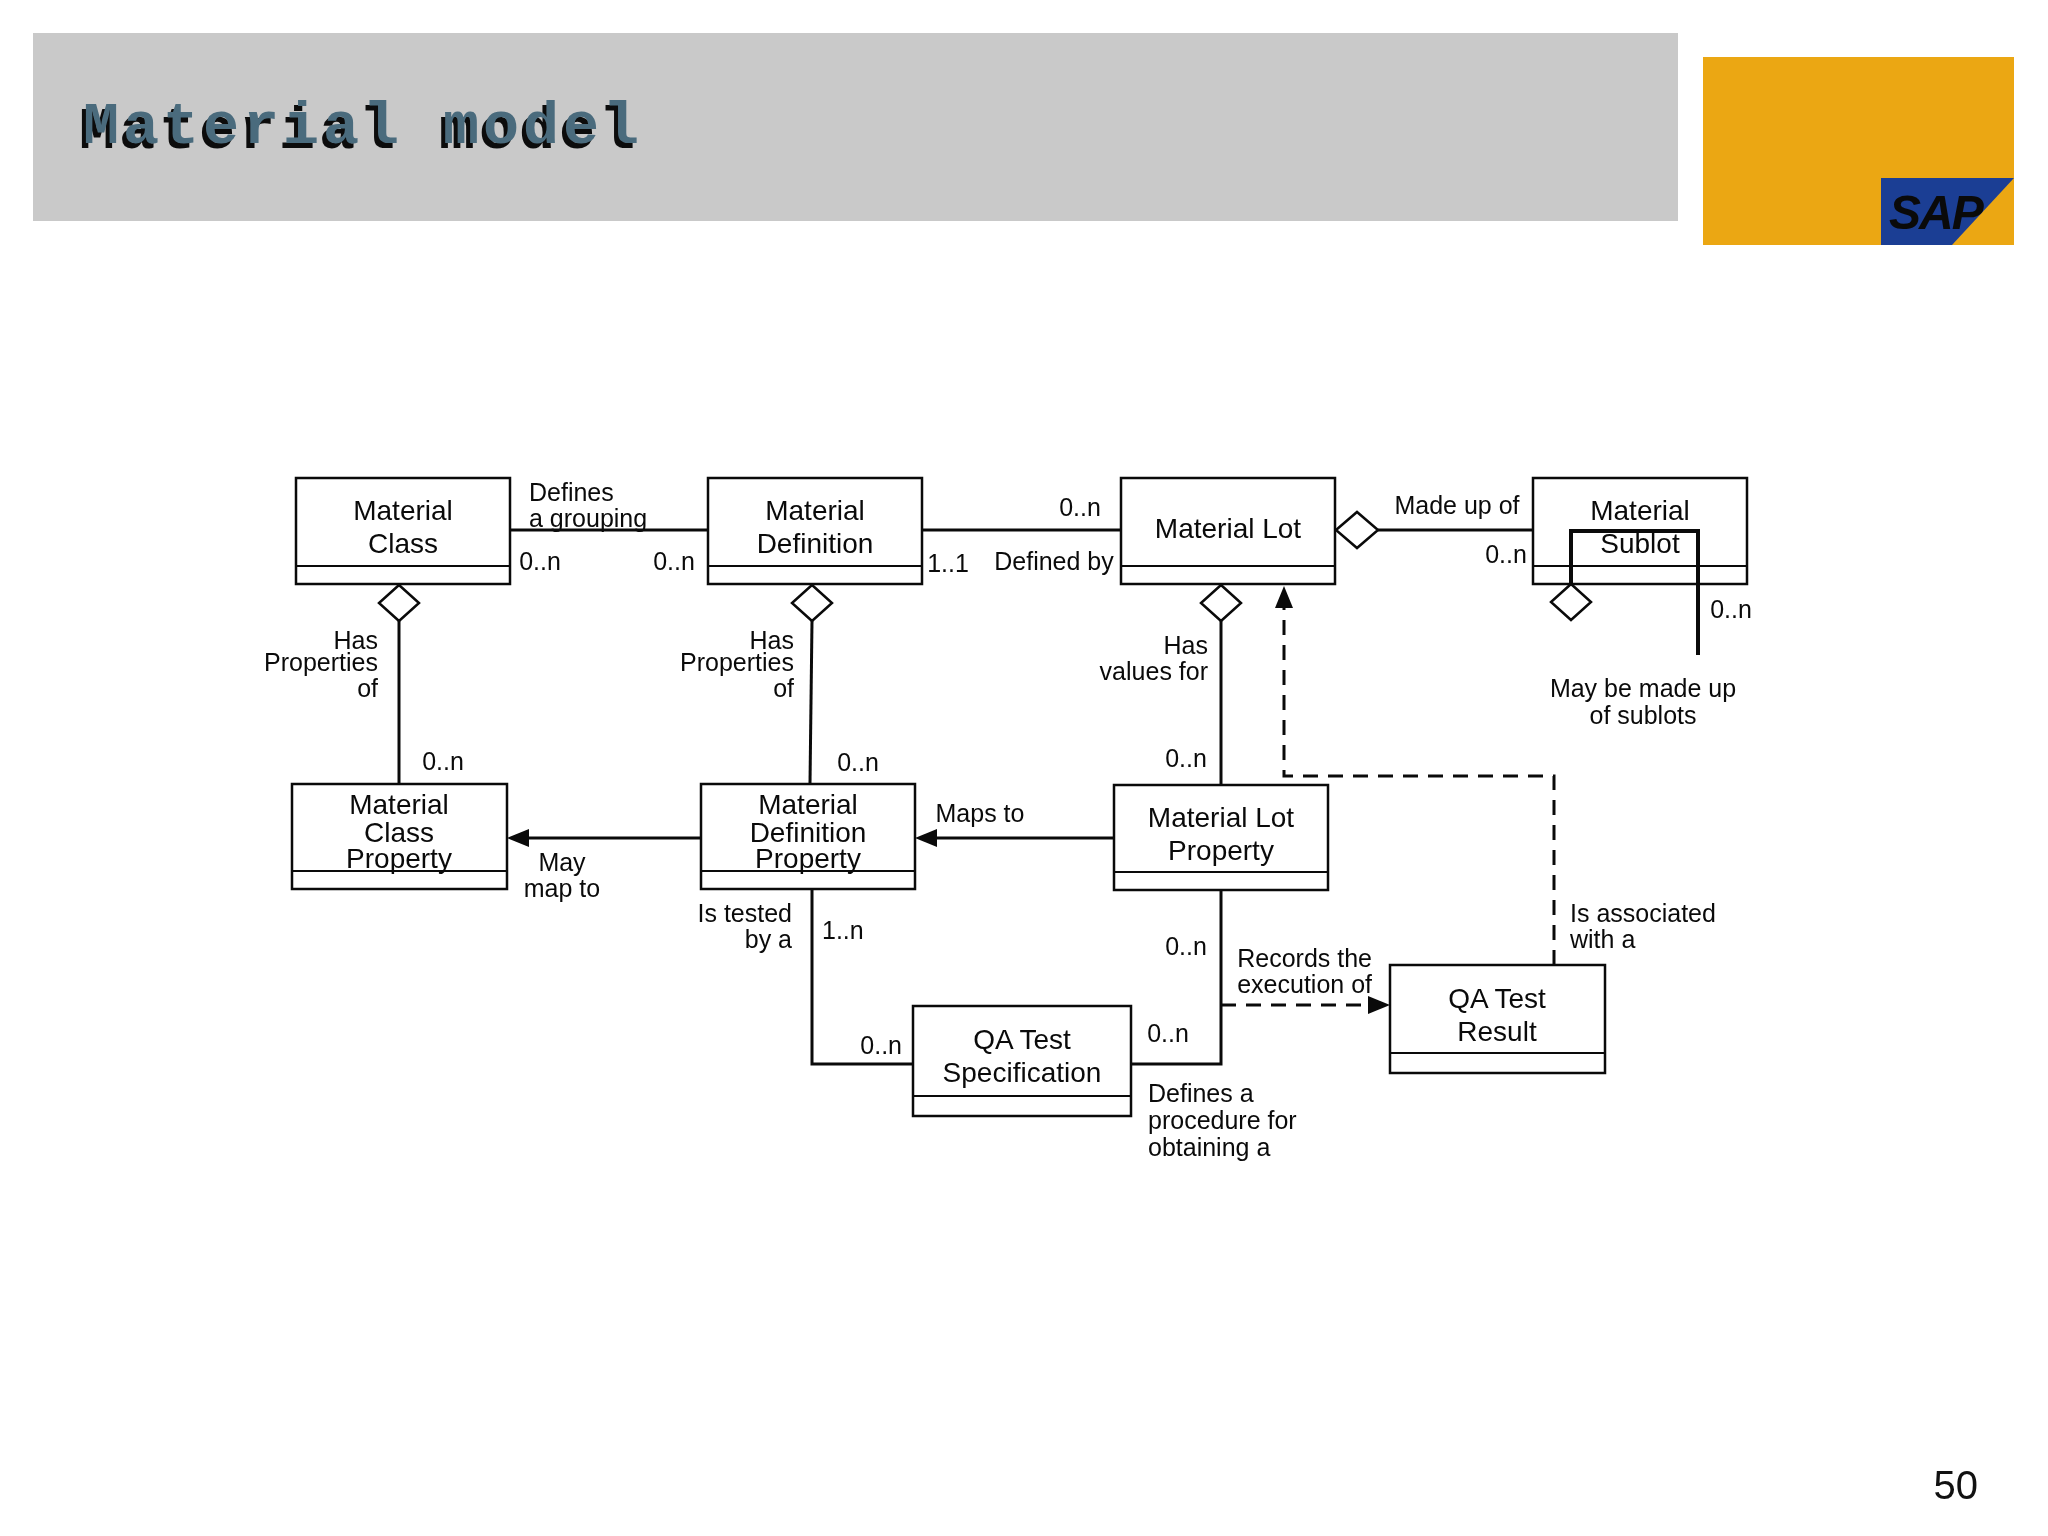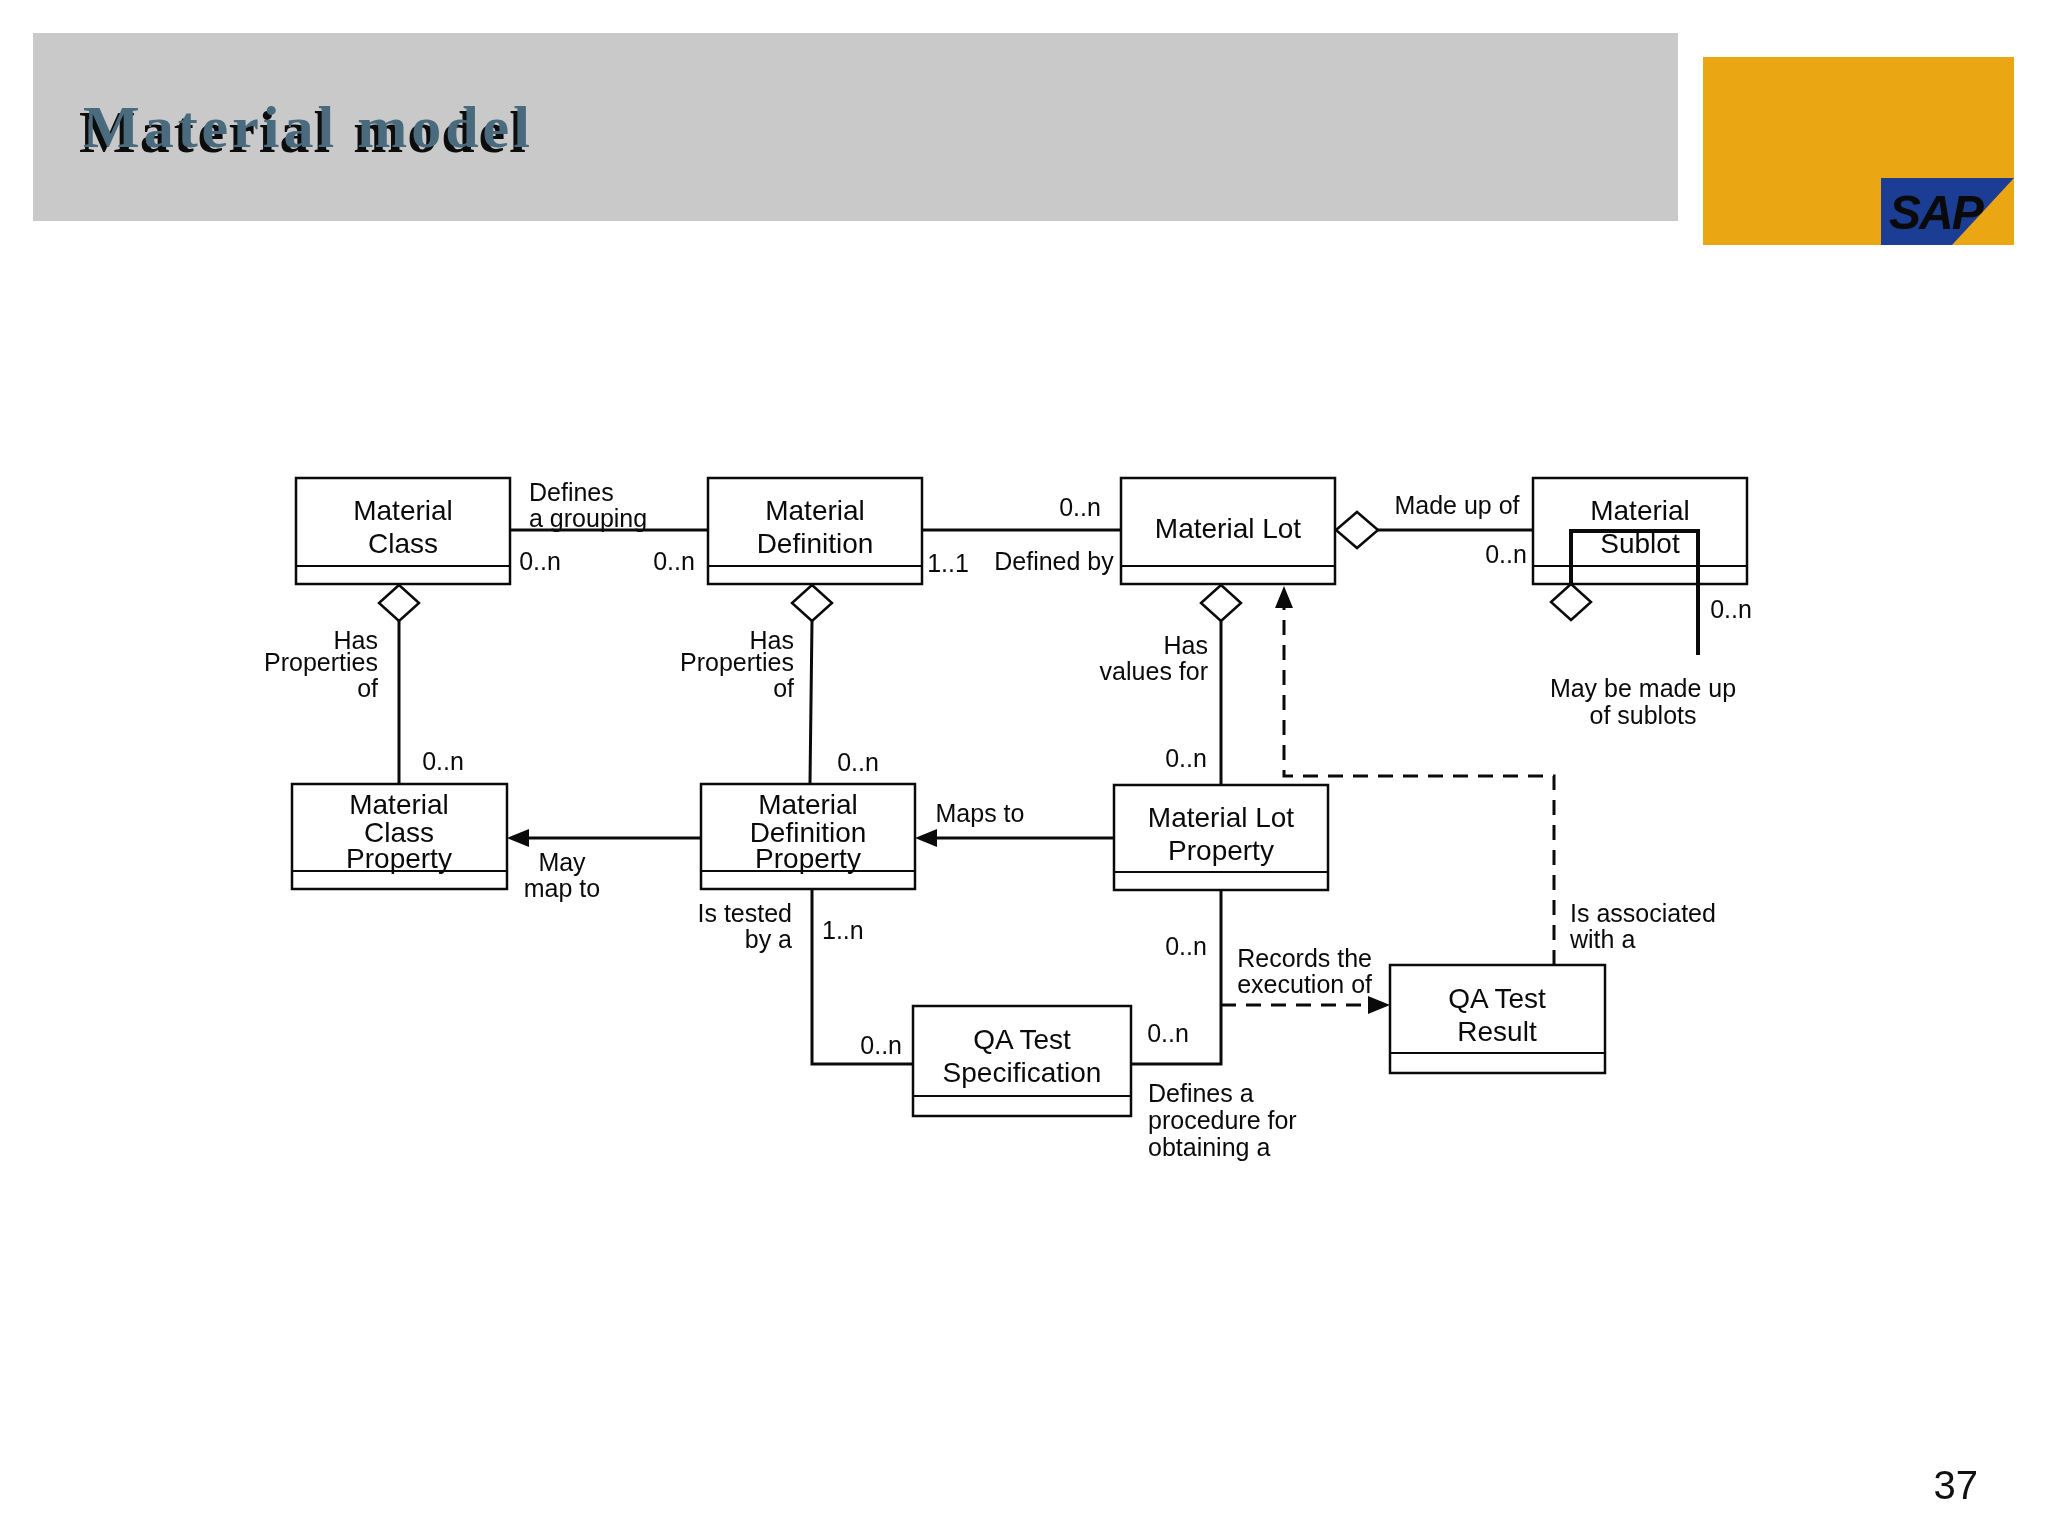--- a/index.html
+++ b/index.html
@@ -4,21 +4,21 @@
 <style>
   html,body{margin:0;padding:0;background:#ffffff;}
   body{width:2048px;height:1536px;position:relative;font-family:"Liberation Sans",sans-serif;overflow:hidden;}
   .header-bar{
     position:absolute;left:33px;top:33px;width:1645px;height:188px;
     background:#c9c9c9;display:flex;align-items:center;
   }
   .slide-title{
     margin:0 16px 0 50px;font-size:60px;font-weight:bold;letter-spacing:4px;
     color:#4a6b7d;text-shadow:-4px 5px 0 #0c0c0c;
-    font-family:Liberation Serif, serif;
+    font-family:Liberation Mono, monospace;
   }
   .accent-block{
     position:absolute;left:1703px;top:33px;width:311px;height:188px;
     background:#eba713;
     margin-top:24px;
   }
   .sap-logo{
     position:absolute;right:0;bottom:0;width:133px;height:67px;
   }
   .page-number{
@@ -189,13 +189,13 @@
   <text class="lbl" x="1148" y="1129">procedure for</text>
   <text class="lbl" x="1148" y="1156">obtaining a</text>
 
   <text class="lbl" x="1372" y="967" text-anchor="end">Records the</text>
   <text class="lbl" x="1372" y="993" text-anchor="end">execution of</text>
 
   <text class="lbl" x="1570" y="922">Is associated</text>
   <text class="lbl" x="1570" y="948">with a</text>
 </svg>
 
-<div class="page-number">37</div>
+<div class="page-number">50</div>
 
 </body></html>

